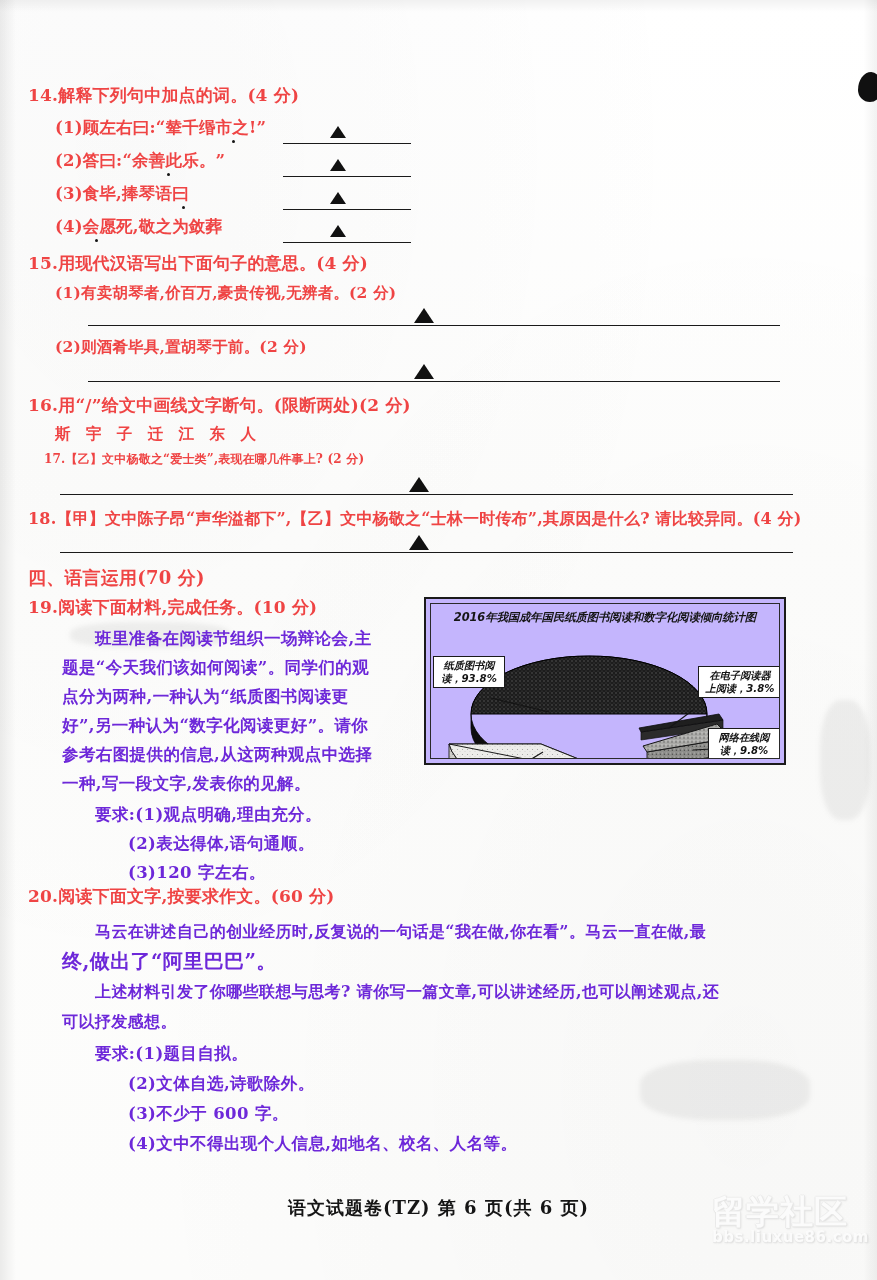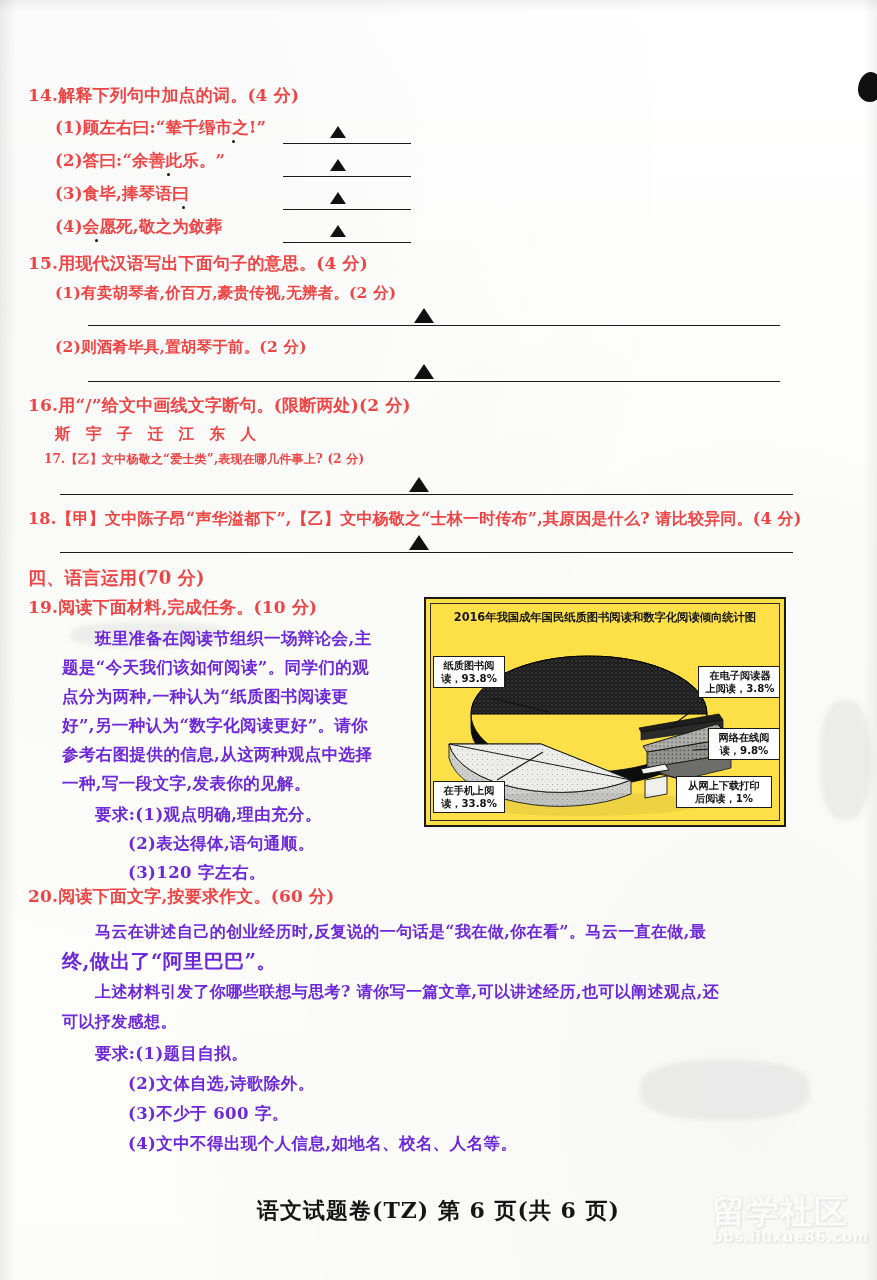--- a/index.html
+++ b/index.html
@@ -96,24 +96,25 @@
     color: #6d28d9;
     letter-spacing: 0.4px;
   }
 
   
   .chart-box {
     position: absolute;
     left: 424px;
     top: 597px;
     width: 362px;
-    height: 230px;
+    height: 168px;
     border: 2.2px solid #1b1b1b;
-    background: #fde047;
+    background: #c4b5fd;
     box-sizing: border-box;
+    font-style: italic;
   }
   .chart-inner {
     position: absolute;
     inset: 4px;
     border: 1px solid #2a2a2a;
     box-sizing: border-box;
     overflow: hidden;
   }
   .chart-title {
     position: absolute;
@@ -151,21 +152,21 @@
     white-space: pre-line;
   }
 
   
   .footer {
     position: absolute;
     left: 0;
     right: 0;
     top: 1196px;
     text-align: center;
-    font-size: 22px;
+    font-size: 18px;
     font-weight: 700;
     font-family: "DejaVu Serif", "Liberation Serif", serif;
     color: #151515;
     letter-spacing: 1px;
   }
 
   
   .wm {
     position: absolute;
     left: 712px;

